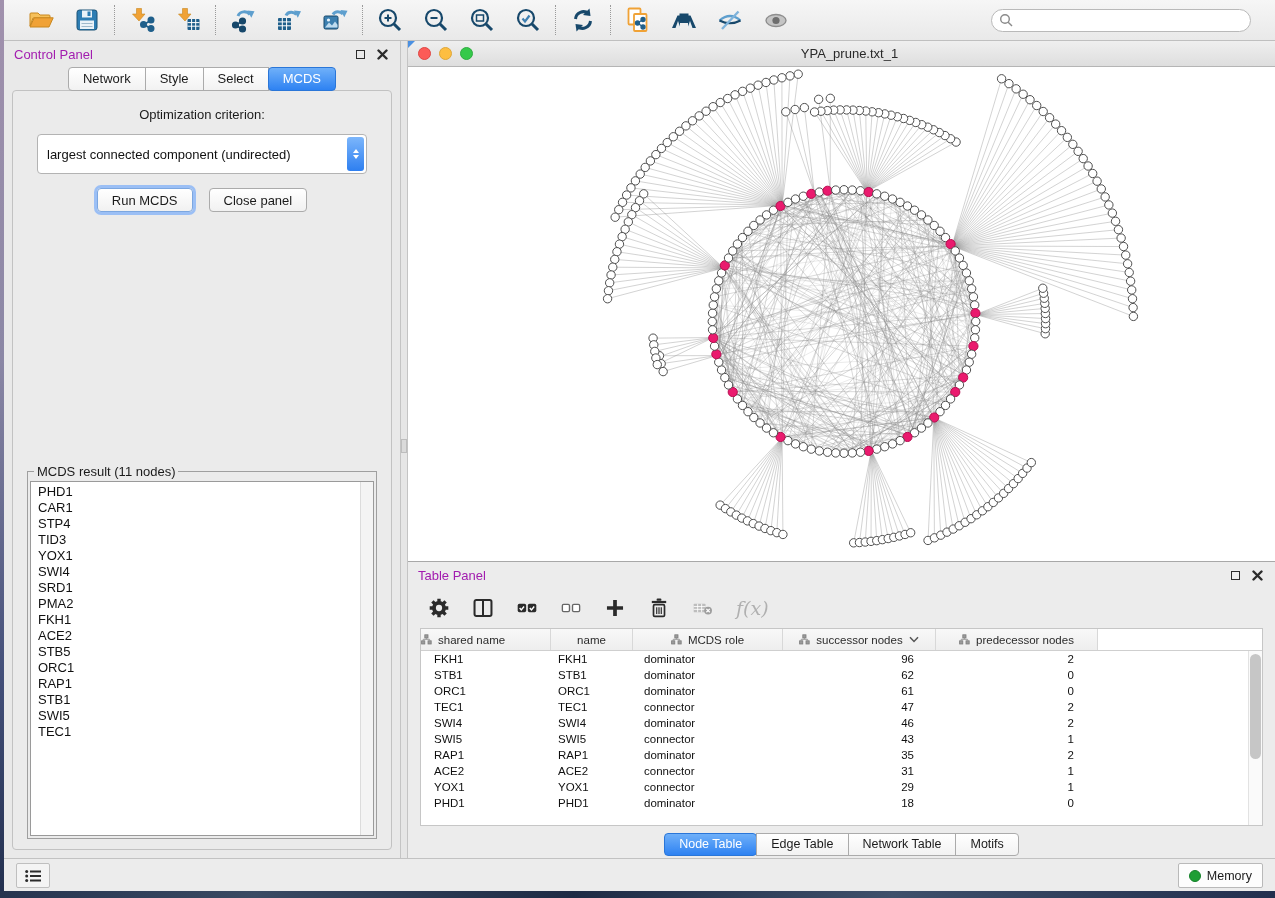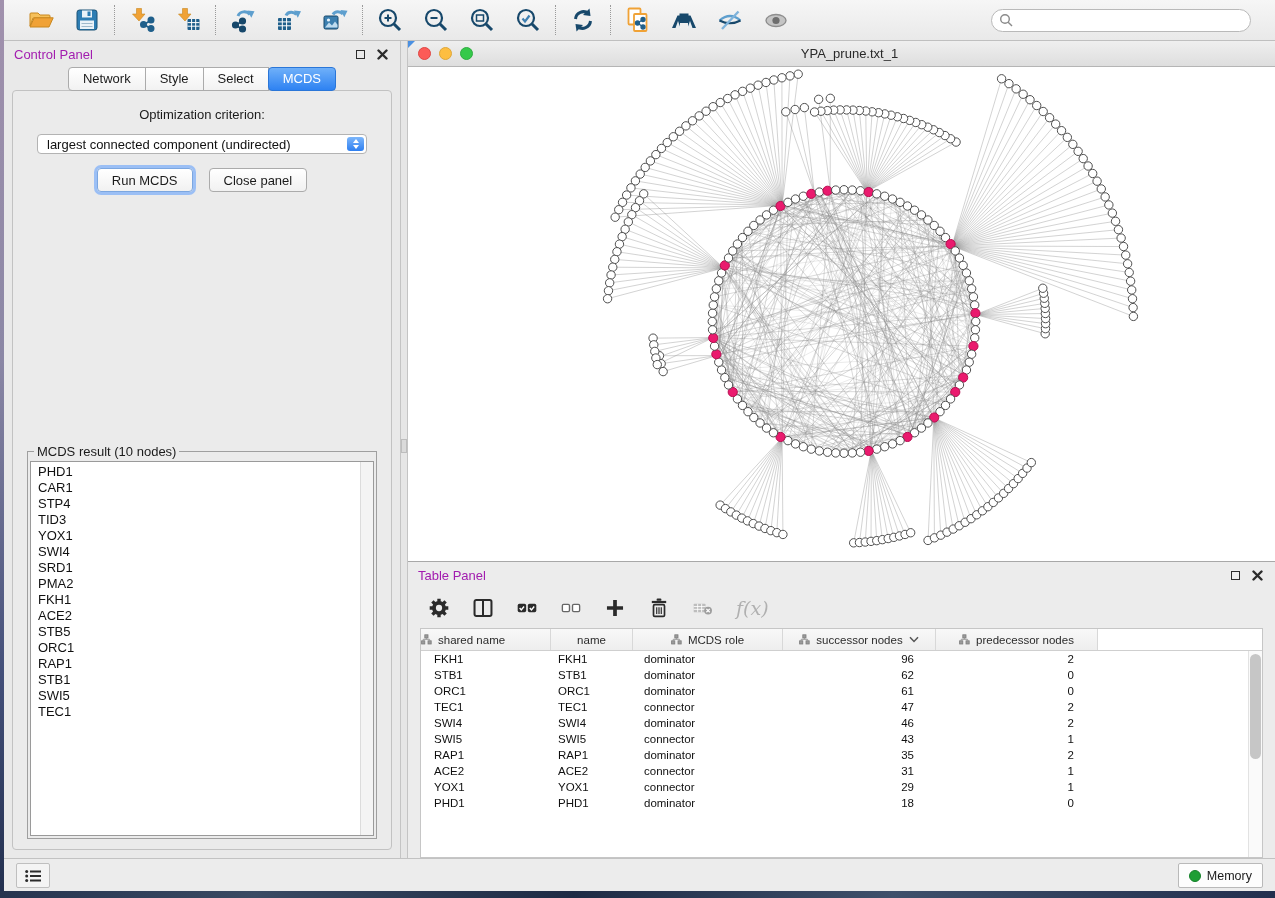--- a/index.html
+++ b/index.html
@@ -36,21 +36,21 @@
   .float-box { width:9px; height:9px; border:1.6px solid #2b2b2b; }
   .cp-tabs { display:flex; justify-content:center; position:relative; z-index:2; flex:0 0 auto; }
   .seg-tab { font-size:13px; padding:3px 14px 4px; background:linear-gradient(#ffffff,#f2f2f2);
              border:1px solid #ababab; margin-left:-1px; color:#1b1b1b; }
   .seg-tab:first-child { border-radius:4px 0 0 4px; margin-left:0; }
   .seg-tab:last-child { border-radius:0 4px 4px 0; }
   .seg-tab.sel { background:linear-gradient(#6fb0f9,#2e82f2); color:#fff; border-color:#2a76d8; border-radius:4px; }
   .cp-pane { flex:1; margin:-1px 8px 8px; border:1px solid #c2c2c2; border-radius:4px; background:#EBEBEB;
              display:flex; flex-direction:column; padding:16px 12px 10px; min-height:0; }
   .opt-label { text-align:center; font-size:13px; color:#1b1b1b; margin-bottom:12px; }
-  .select-box { width:330px; height:20px; margin:0 auto; background:#fff; border:1px solid #b3b3b3; border-radius:4px;
+  .select-box { width:330px; height:40px; margin:0 auto; background:#fff; border:1px solid #b3b3b3; border-radius:4px;
                 display:flex; align-items:center; position:relative; font-size:13px; padding-left:9px; color:#111; }
   .select-stepper { position:absolute; right:2px; top:2px; bottom:2px; width:17px; border-radius:3px;
                     background:linear-gradient(#7cb6fb,#2e7ff0); display:flex; flex-direction:column;
                     align-items:center; justify-content:center; gap:2px; }
   .chev-up { width:0; height:0; border-left:3.5px solid transparent; border-right:3.5px solid transparent; border-bottom:4.5px solid #fff; }
   .chev-dn { width:0; height:0; border-left:3.5px solid transparent; border-right:3.5px solid transparent; border-top:4.5px solid #fff; }
   .btn-row { display:flex; justify-content:center; gap:16px; margin-top:14px; }
   .push-btn { height:24px; padding:0 14px; font-size:13px; color:#1b1b1b; background:linear-gradient(#ffffff,#f1f1f1);
               border:1px solid #ababab; border-radius:4px; }
   .push-btn.focus { box-shadow:0 0 0 3px rgba(112,168,250,.65); border-color:#7ca7e0; }
@@ -277,21 +277,21 @@
             <span class="chev-up"></span>
               <span class="chev-dn"></span>
           </span>
         </div>
         <div class="btn-row">
           <button class="push-btn focus">Run MCDS</button>
           <button class="push-btn">Close panel</button>
         </div>
         <div class="cp-spacer"></div>
         <fieldset class="mcds">
-          <legend>MCDS result (10 nodes)</legend>
+          <legend>MCDS result (11 nodes)</legend>
           <div class="listbox">
             <ul id="mcds-list">
                 <li>PHD1</li>
                 <li>CAR1</li>
                 <li>STP4</li>
                 <li>TID3</li>
                 <li>YOX1</li>
                 <li>SWI4</li>
                 <li>SRD1</li>
                 <li>PMA2</li>
@@ -1347,20 +1347,26 @@
                 <div class="td c1">PHD1</div>
                 <div class="td c2">dominator</div>
                 <div class="td c3">18</div>
                 <div class="td c4">0</div>
               </div>
             </div>
           <div class="t-track">
             <div class="t-thumb"></div>
           </div>
         </div>
+        <div class="tp-tabs" id="tp-tabs">
+            <div class="seg-tab sel" style="font-size: 12.5px;">Node Table</div>
+            <div class="seg-tab" style="font-size: 12.5px;">Edge Table</div>
+            <div class="seg-tab" style="font-size: 12.5px;">Network Table</div>
+            <div class="seg-tab" style="font-size: 12.5px;">Motifs</div>
+          </div>
       </div>
     </div>
   </div>
 
   <div class="statusbar">
     <div class="list-btn">
       <svg width="17" height="14" viewBox="0 0 17 14">
         <g stroke="#2b2b2b" stroke-width="2">
           <line x1="5" y1="2.5" x2="16" y2="2.5"></line>
             <line x1="5" y1="7" x2="16" y2="7"></line>

